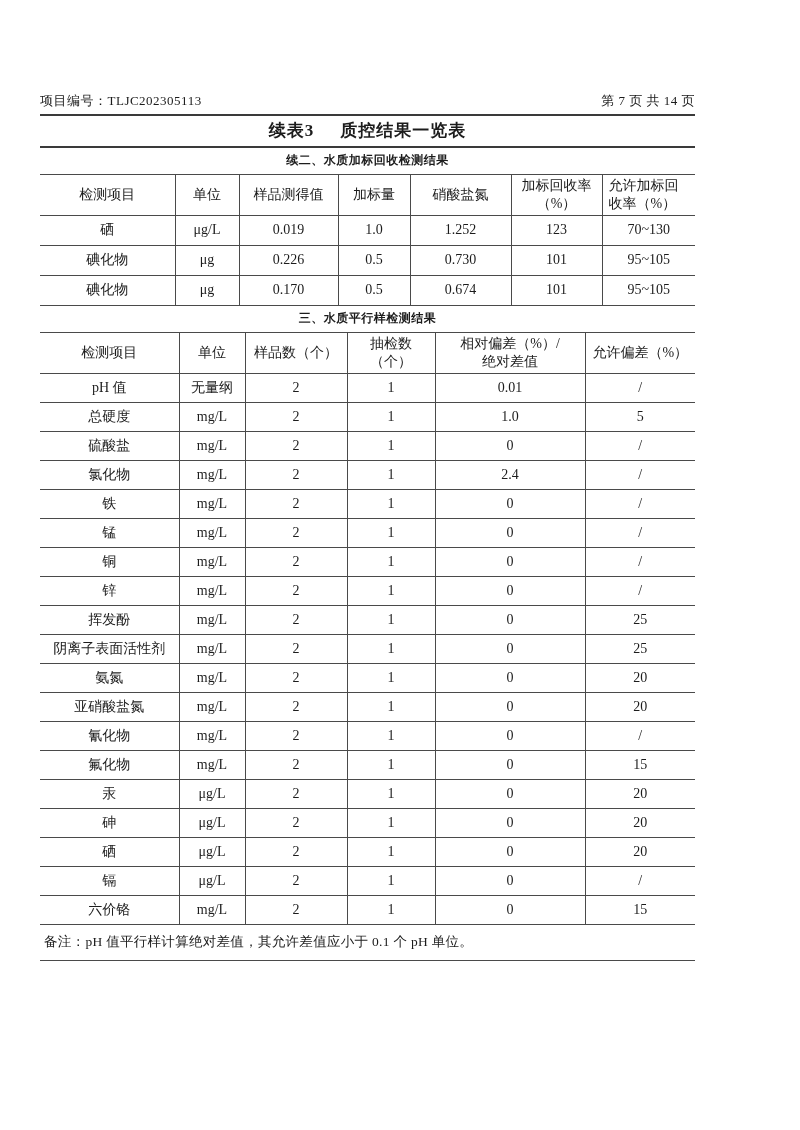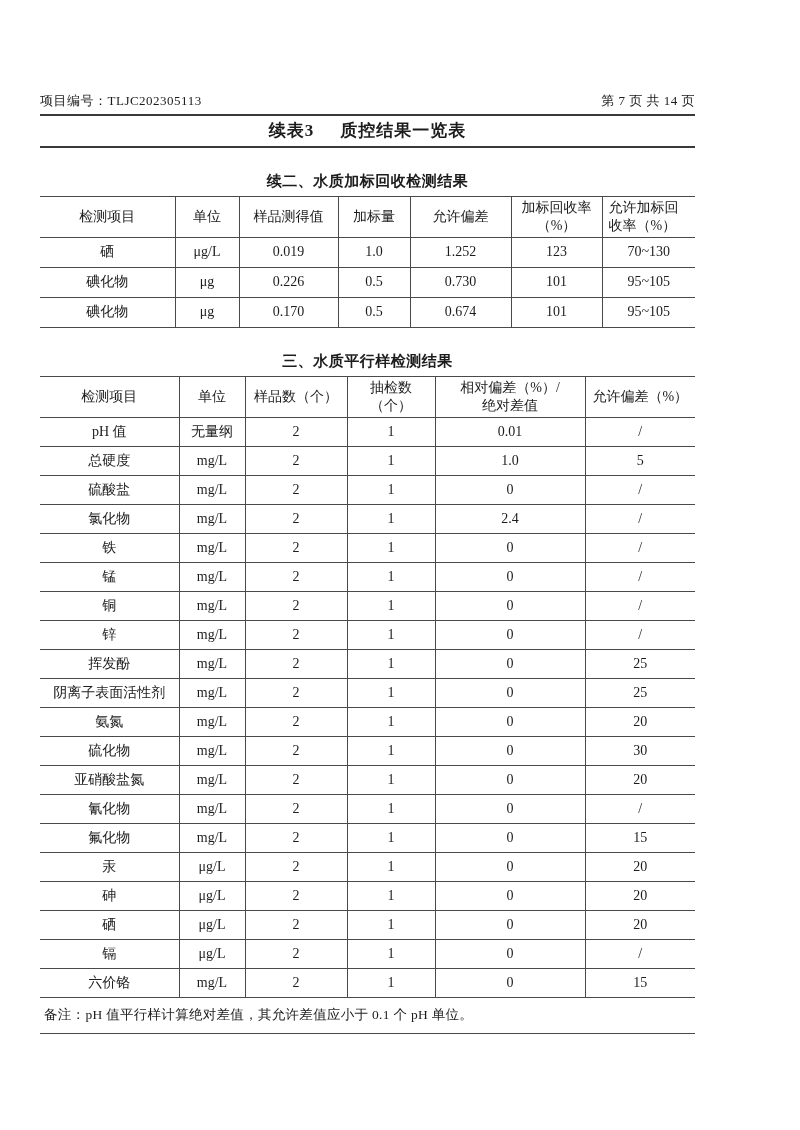--- a/index.html
+++ b/index.html
@@ -17,22 +17,22 @@
     border-bottom:2px solid #3a3a3a;
     font-size:13px;letter-spacing:.5px;
   }
   .doc-title{
     text-align:center;font-size:17px;font-weight:bold;
     padding:3px 0 4px 0;border-bottom:2px solid #3a3a3a;
     letter-spacing:1px;
   }
   .doc-title .gap{display:inline-block;width:26px;}
   .section-heading{
-    text-align:center;font-weight:bold;font-size:15px;
-    padding:24px 0 5px 0;letter-spacing:.5px;
+    text-align:center;font-weight:bold;font-size:12px;
+    padding:4px 0 5px 0;letter-spacing:.5px;
   }
   table{
     border-collapse:collapse;table-layout:fixed;width:655px;
     font-size:14px;
   }
   table{border-bottom:1px solid #4a4a4a;}
   th,td{
     border-top:1px solid #4a4a4a;
     border-left:1px solid #4a4a4a;
     text-align:center;vertical-align:middle;
@@ -75,21 +75,21 @@
         <col style="width:101px">
         <col style="width:91px">
       <col style="width:93px">
     </colgroup>
     <thead>
       <tr>
           <th>检测项目</th>
           <th>单位</th>
           <th>样品测得值</th>
           <th>加标量</th>
-          <th>允许偏差</th>
+          <th>硝酸盐氮</th>
           <th>加标回收率
 （%）</th>
           <th>允许加标回
 收率（%）</th>
         </tr>
     </thead>
     <tbody>
         <tr>
           <td>硒</td>
           <td>μg/L</td>
@@ -225,28 +225,20 @@
         </tr>
         <tr>
           <td>氨氮</td>
           <td>mg/L</td>
           <td>2</td>
           <td>1</td>
           <td>0</td>
           <td>20</td>
         </tr>
         <tr>
-          <td>硫化物</td>
-          <td>mg/L</td>
-          <td>2</td>
-          <td>1</td>
-          <td>0</td>
-          <td>30</td>
-        </tr>
-        <tr>
           <td>亚硝酸盐氮</td>
           <td>mg/L</td>
           <td>2</td>
           <td>1</td>
           <td>0</td>
           <td>20</td>
         </tr>
         <tr>
           <td>氰化物</td>
           <td>mg/L</td>

